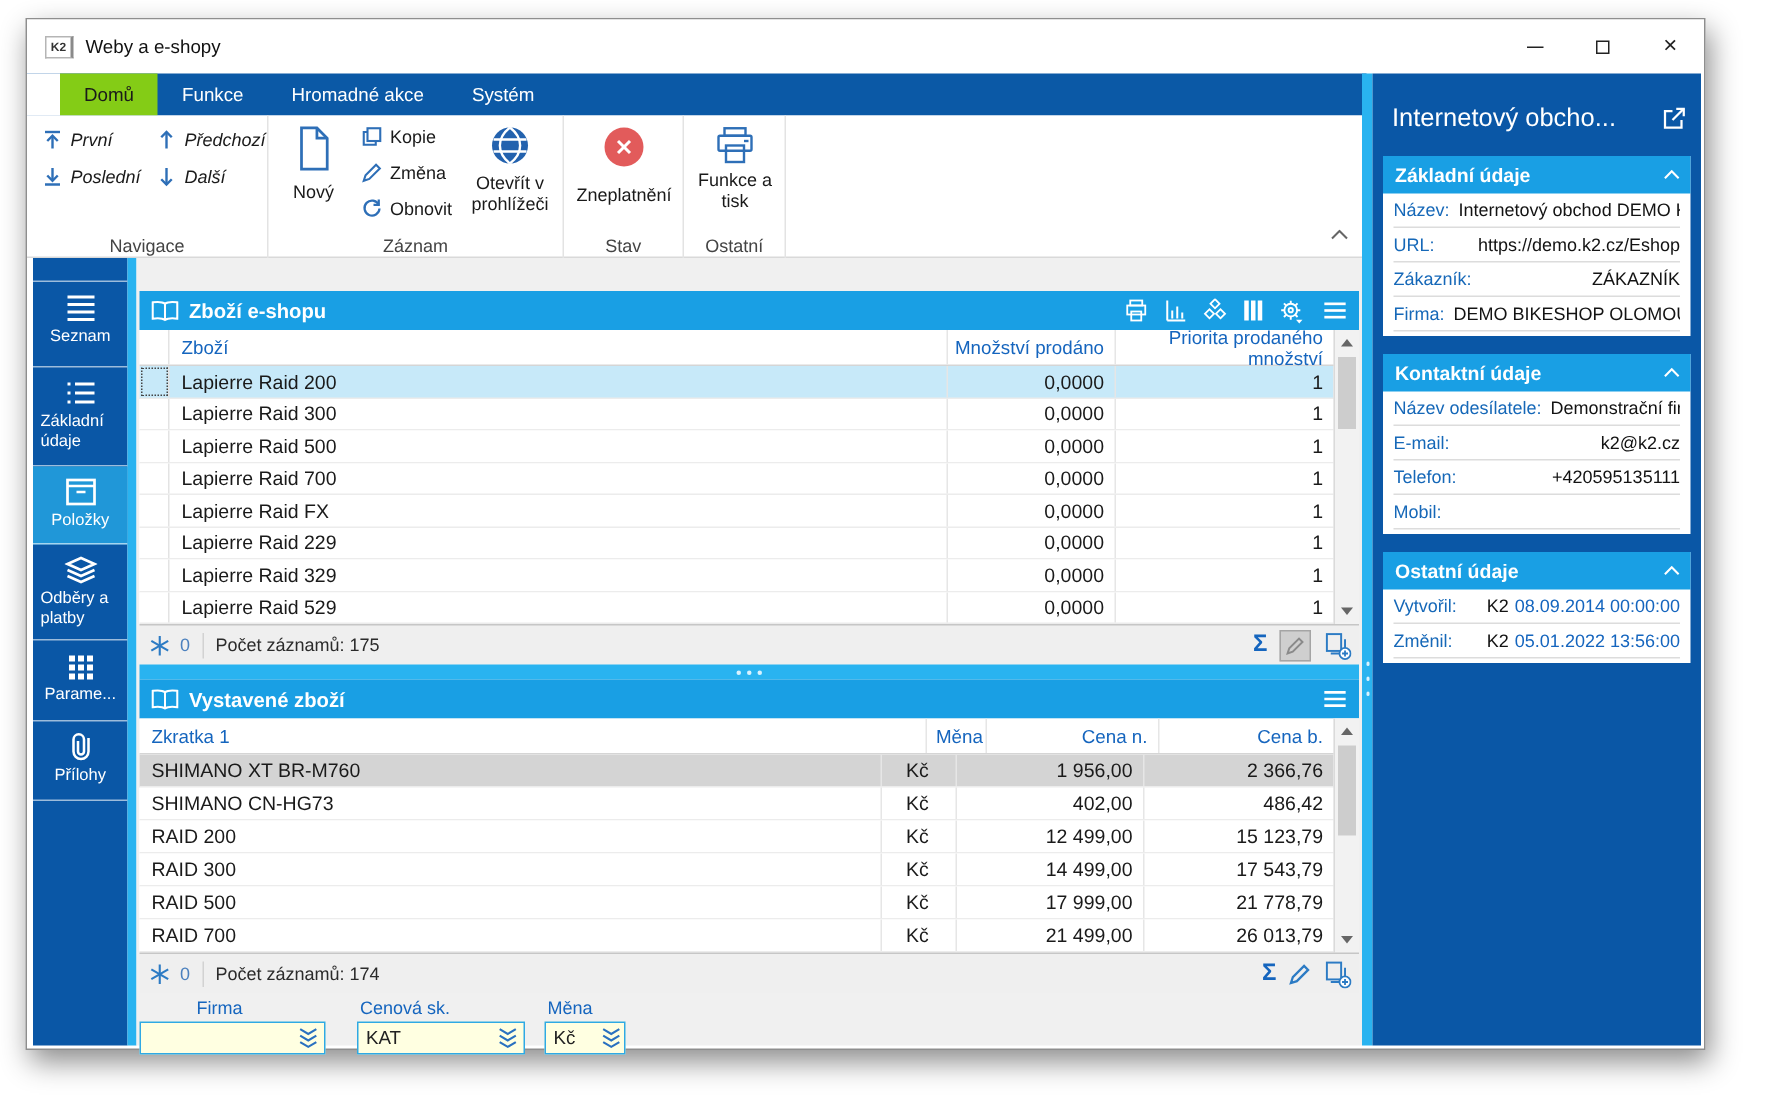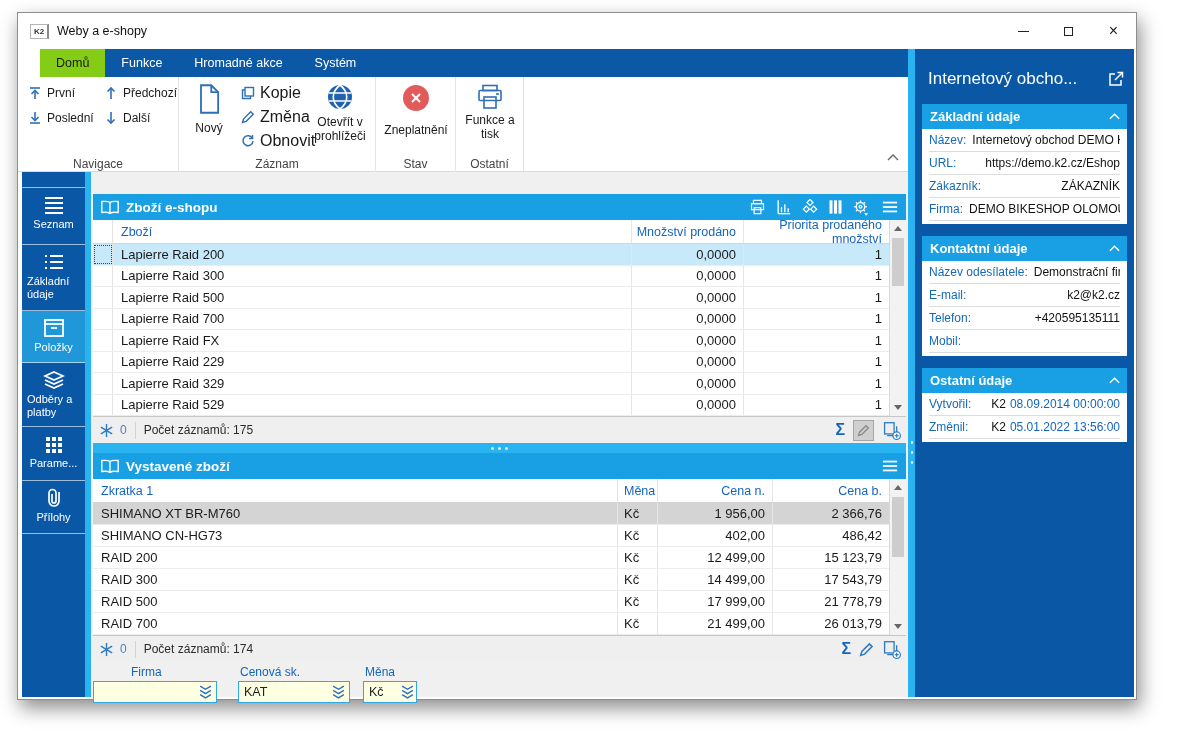--- a/index.html
+++ b/index.html
@@ -19,43 +19,43 @@
   .closeglyph{font-size:16px;line-height:16px;}
   
   #tabstrip{position:absolute;left:0;top:36px;width:893px;height:28px;background:#0B59A6;display:flex;}
   #tabstrip::before{content:"";width:22px;background:#fff;display:block;}
   .tab{padding:0 16px;font-size:12.5px;color:#fff;display:flex;align-items:center;}
   .tab.active{background:#84cc16;color:#1a1a1a;}
   
   #ribbon{position:absolute;left:0;top:64px;width:893px;height:95px;background:#fff;border-bottom:1px solid #d9d9d9;}
   .rgroup{position:absolute;top:0;height:95px;border-right:1px solid #e3e3e3;}
   .grouplabel{position:absolute;bottom:1px;left:0;right:0;text-align:center;font-size:12px;color:#444;}
-  .navbtn{position:absolute;display:flex;align-items:center;gap:5px;font-size:12px;color:#1a1a1a;}
+  .navbtn{position:absolute;display:flex;align-items:center;gap:5px;font-size:12px;color:#1a1a1a;font-style:italic;}
   .bigbtn{position:absolute;display:flex;flex-direction:column;align-items:center;font-size:12px;color:#1a1a1a;text-align:center;}
-  .smallbtn{position:absolute;display:flex;align-items:center;gap:5px;font-size:16px;color:#1a1a1a;}
+  .smallbtn{position:absolute;display:flex;align-items:center;gap:5px;font-size:12px;color:#1a1a1a;}
   .redcircle{width:26px;height:26px;border-radius:50%;background:#E25B5B;display:flex;align-items:center;justify-content:center;}
   #ribbonchevron{position:absolute;right:12px;bottom:6px;}
   
   #sidebar{position:absolute;left:4px;top:159px;width:63px;height:525px;background:#0A57A6;}
   .sbitem{width:100%;color:#fff;font-size:11px;line-height:13px;padding:7px 5px 6px 5px;text-align:center;
     border-bottom:1px solid rgba(255,255,255,.6);}
   .sbitem .sbicon{display:block;margin:0 auto 3px auto;width:22px;height:20px;}
   .sbitem.active{background:#2097D8;}
   #sidebar-sliver{position:absolute;left:67px;top:159px;width:6px;height:525px;background:#29B3F0;}
   
   #main{position:absolute;left:73px;top:159px;width:817px;height:525px;background:#F0F0F0;padding-left:48px;}
   .panelhead{position:absolute;left:2px;width:813px;height:26px;background:#199FE4;color:#fff;display:flex;align-items:center;}
   .panelhead .ptitle{font-weight:bold;font-size:13.5px;margin-left:6px;}
   .phicons{margin-left:auto;display:flex;align-items:center;gap:9px;margin-right:8px;}
   .colhead{position:absolute;left:2px;width:813px;height:24px;background:#fff;border-bottom:1px solid #d5d5d5;
     display:flex;align-items:center;color:#1565BE;font-size:12.5px;}
   .rowsbox{position:absolute;left:2px;width:813px;background:#fff;}
   .t1row,.t2row{display:flex;align-items:center;font-size:13px;color:#1a1a1a;border-bottom:1px solid #ECECEC;background:#fff;}
   .t1row{height:21.5px;}
-  .t2row{height:22px;}
+  .t2row{height:22px;gap:10px;}
   .t1row.selected{background:#C7E9F9;}
   .t2row.highlight{background:#D4D4D4;}
   .sel{width:20px;align-self:stretch;border-right:1px solid #E3E3E3;}
   .t1row.selected .sel{outline:1px dotted #444;outline-offset:-2px;}
   .c0{flex:1;padding-left:8px;border-right:1px solid #E6E6E6;align-self:stretch;display:flex;align-items:center;}
   .c1{width:112px;text-align:right;padding-right:7px;border-right:1px solid #E6E6E6;align-self:stretch;display:flex;align-items:center;justify-content:flex-end;}
   .c2{width:145px;text-align:right;padding-right:7px;align-self:stretch;display:flex;align-items:center;justify-content:flex-end;}
   .d0{flex:1;padding-left:8px;border-right:1px solid #E6E6E6;align-self:stretch;display:flex;align-items:center;}
   .d1{width:40px;padding-left:6px;border-right:1px solid #E6E6E6;align-self:stretch;display:flex;align-items:center;}
   .d2{width:115px;border-right:1px solid #E6E6E6;align-self:stretch;display:flex;align-items:center;justify-content:flex-end;padding-right:7px;}

